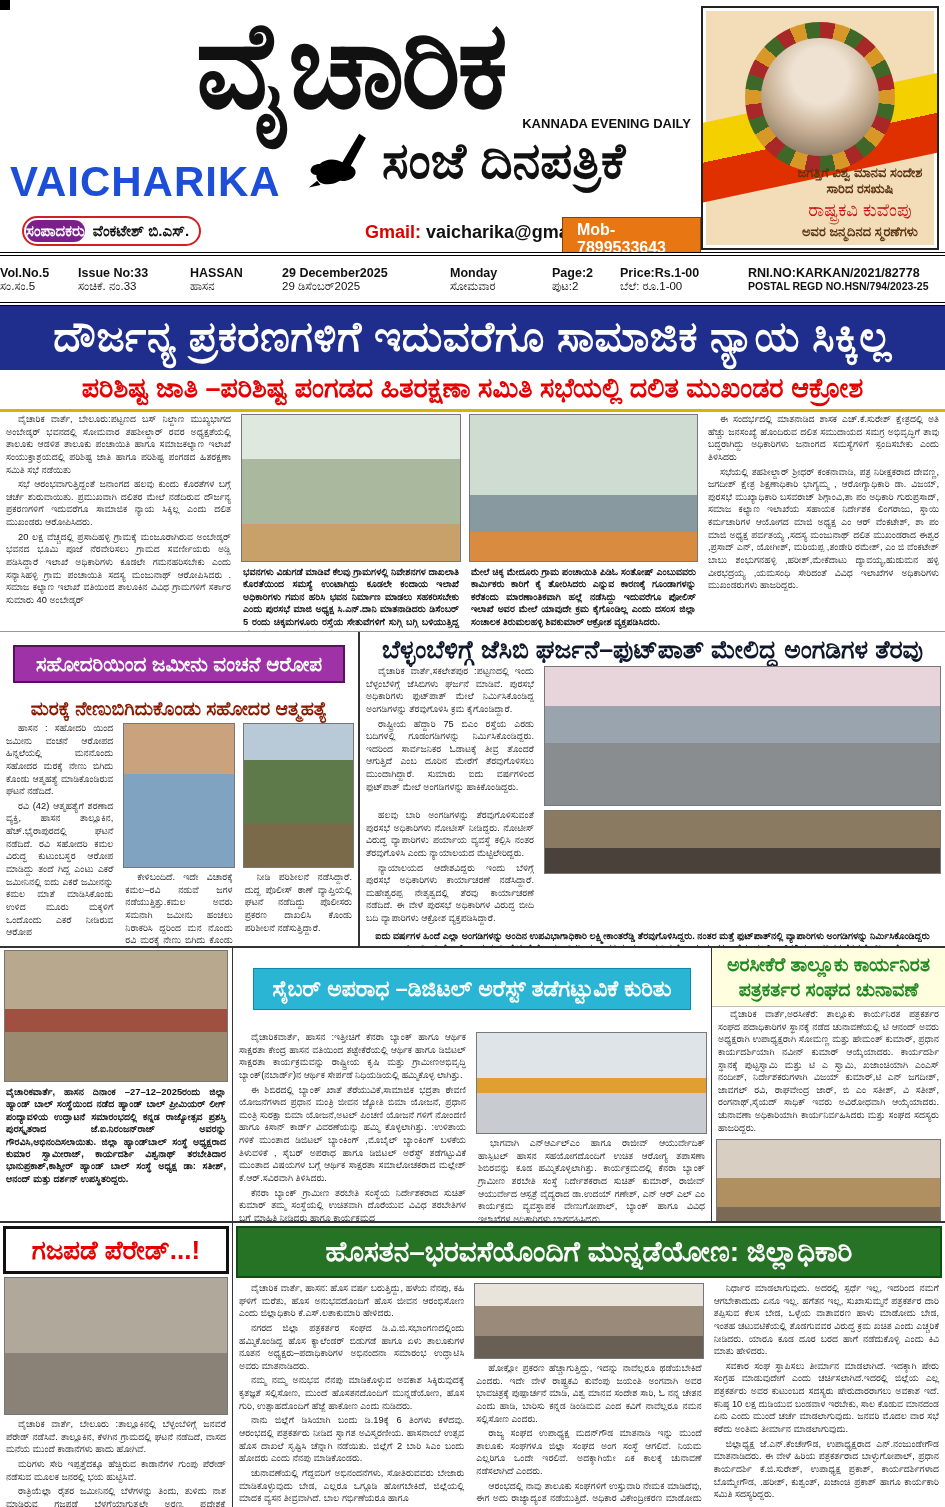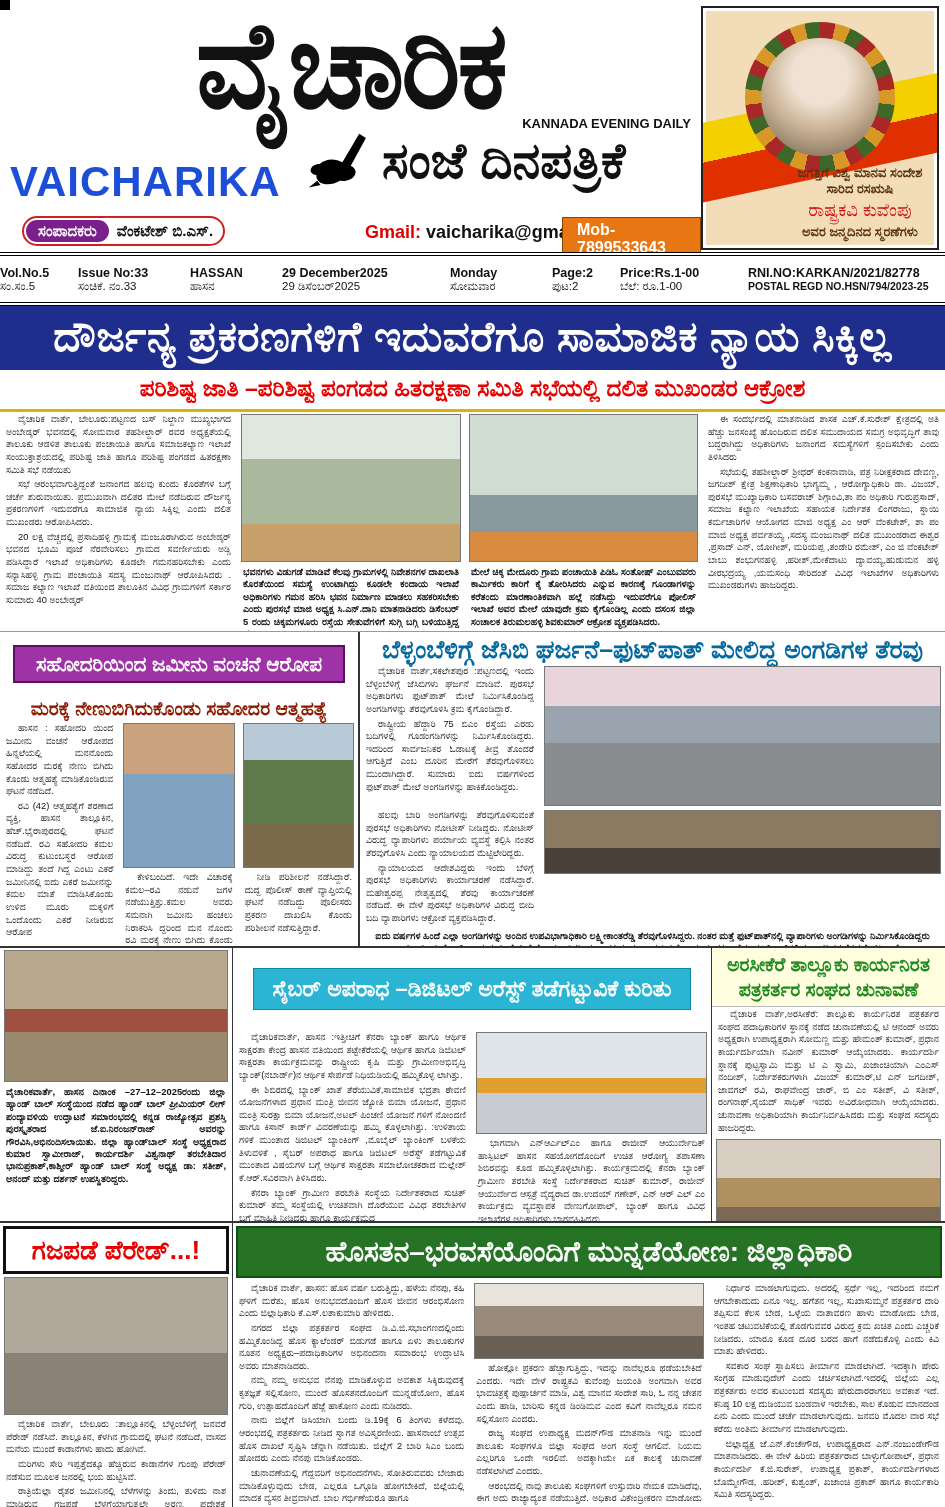--- a/index.html
+++ b/index.html
@@ -15,21 +15,21 @@
             transform:scaleY(1.08);transform-origin:top;}
   .daily-en{position:absolute;top:116px;right:10px;font-size:13px;font-weight:bold;}
   .brand-en{position:absolute;top:158px;left:10px;font-size:42px;font-weight:bold;
             color:#1d4ed8;letter-spacing:1px;}
   .pen-icon{position:absolute;top:128px;left:292px;}
   .sub-kn{position:absolute;top:132px;left:382px;font-size:50px;font-weight:bold;}
   .mast-bottom{position:absolute;top:214px;left:0;width:100%;height:34px;}
   .editor-capsule{position:absolute;left:22px;top:2px;display:flex;align-items:center;
      border:2px solid #d02020;border-radius:16px;padding:2px 10px 2px 2px;background:#fff;}
   .editor-label{background:#7a1f8c;color:#fff;font-weight:bold;font-size:15px;
-     border-radius:14px;padding:2px 12px;margin-right:8px;text-align:right;}
+     border-radius:14px;padding:2px 0;margin-right:8px;text-align:right;}
   .editor-name{font-weight:bold;font-size:15px;}
   .gmail{position:absolute;left:365px;top:8px;font-size:18px;font-weight:bold;}
   .gmail .glabel{color:#e00000;}
   .mob{position:absolute;left:562px;top:3px;background:#e87613;color:#fff;
      font-weight:bold;font-size:16px;padding:3px 14px;border:1px solid #8a4200;}
   
   .kbox{width:234px;margin:6px 6px 2px 0;border:2px solid #222;background:#f2ddb8;
         position:relative;overflow:hidden;box-shadow:inset 0 0 0 3px #fff;}
   .ribbon{position:absolute;top:88px;left:-50px;width:360px;height:78px;
           background:linear-gradient(#f5d000 0 50%,#e03000 50% 100%);
@@ -46,21 +46,21 @@
   
   .infobar{height:44px;border-top:4px double #000;border-bottom:4px double #000;
            display:grid;grid-template-columns:78px 112px 92px 168px 102px 68px 128px 197px;
            align-items:center;padding:1px 0;}
   .icell{padding-left:0;}
   .icell .en{font-size:12.5px;font-weight:bold;white-space:nowrap;}
   .icell .kn{font-size:11.5px;white-space:nowrap;}
   
   .blueband{height:64px;background:#1f2d8c;color:#fff;text-align:center;
             font-size:42px;font-weight:bold;line-height:62px;letter-spacing:0.5px;}
-  .redsub{height:39px;color:#e60000;text-align:center;font-size:23px;font-weight:bold;
+  .redsub{height:39px;color:#e60000;text-align:center;font-size:27px;font-weight:bold;
           line-height:36px;border-bottom:3px solid #d8b400;}
   
   .news{font-size:9.3px;line-height:1.36;text-align:justify;padding:1px 6px;overflow:hidden;}
   .news p{margin:0 0 2px 0;text-indent:12px;}
   .cap{font-size:9.4px;font-weight:bold;line-height:1.32;text-align:justify;
        padding:2px 6px;overflow:hidden;}
   .photo{background:#bbb;border:1px solid #777;margin:2px 4px;}
   
   .lead{height:219px;display:grid;grid-template-columns:237px 228px 237px 243px;overflow:hidden;}
   .ph-hall{height:146px;background:linear-gradient(#dfe8df 0 30%,#aab89d 30% 75%,#c8a06a 75% 100%);}
@@ -68,21 +68,21 @@
   
   .band2{height:314px;display:flex;border-top:1px solid #999;overflow:hidden;}
   .b2left{width:358px;border-right:2px solid #333;overflow:hidden;}
   .purphead{height:34px;margin:13px;background:#a032a8;color:#fff;font-size:20px;
             font-weight:bold;text-align:center;line-height:34px;border:2px solid #5a1060;}
   .maroonsub{color:#8c1a00;font-size:19px;font-weight:bold;text-align:center;line-height:25px;}
   .b2grid{display:grid;grid-template-columns:1fr 1fr 1fr;}
   .ph-selfie{height:143px;background:linear-gradient(#caa27d 0 35%,#7fa3c0 35% 100%);}
   .ph-tree{height:143px;background:linear-gradient(#b8cad8 0 25%,#5f7a4a 25% 70%,#7a6a4a 70% 100%);}
   .b2right{flex:1;overflow:hidden;}
-  .jcbhead{color:#0369a1;font-size:25px;font-weight:bold;text-align:center;
+  .jcbhead{color:#0f172a;font-size:25px;font-weight:bold;text-align:center;
            line-height:30px;padding:2px 4px 0 4px;}
   .jcbrow{display:flex;}
   .jcbtext{width:168px;}
   .ph-street{flex:1;height:138px;background:linear-gradient(#e8d5dc 0 28%,#9aa4ae 28% 55%,#8a8d90 55% 100%);}
   .ph-debris{flex:1;height:62px;background:linear-gradient(#8a7a62 0 60%,#4a423a 60% 100%);}
   
   .band3{height:273px;display:flex;border-top:2px solid #333;overflow:hidden;}
   .b3left{width:232px;border-right:1px solid #333;overflow:hidden;}
   .ph-handball{height:130px;background:linear-gradient(#b8a88e 0 45%,#a05040 45% 62%,#9a8a70 62% 100%);}
   .b3center{width:478px;border-right:1px solid #333;overflow:hidden;}

